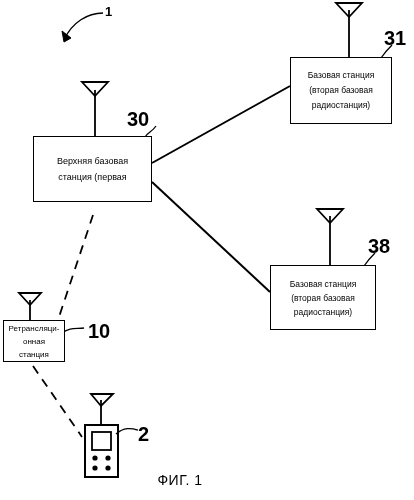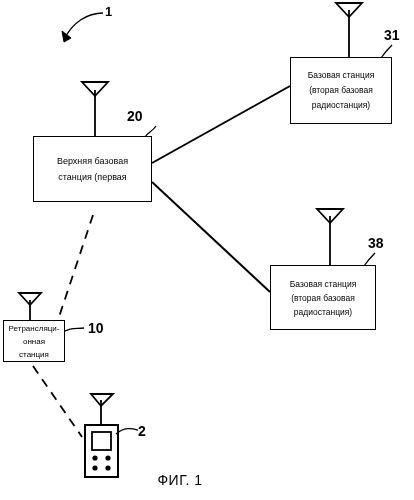--- a/index.html
+++ b/index.html
@@ -49,21 +49,21 @@
   #box32 {
     left: 270px; top: 265px; width: 106px; height: 65px;
     font-size: 8.5px; line-height: 14px;
   }
   #box10 {
     left: 3px; top: 320px; width: 62px; height: 42px;
     font-size: 8px; line-height: 13px;
   }
   .ref-label {
     position: absolute;
-    font-size: 14px;
+    font-size: 20px;
     font-weight: bold;
     color: #000;
   }
   .tag-label {
     position: absolute;
     font-size: 9px;
     color: #000;
     white-space: nowrap;
   }
   .tag-num {
@@ -138,21 +138,21 @@
     <path d="M62,333 C70,327 76,329 84,328" fill="none" stroke="#000" stroke-width="1.3"></path>
     <path d="M116,434 C124,427 131,428 138,430" fill="none" stroke="#000" stroke-width="1.3"></path>
   </svg>
 
   <div class="tag-num" style="left:105px; top:4px;">1</div>
 
   <div class="node-box" id="box20">
     <span class="node-line">Верхняя базовая</span>
     <span class="node-line">станция (первая</span>
   </div>
-  <div class="ref-label" style="left:127px; top:108px;">20</div>
+  <div class="ref-label" style="left:127px; top:108px;">30</div>
 
   <div class="node-box" id="box31">
     <span class="node-line">Базовая станция</span>
     <span class="node-line">(вторая базовая</span>
     <span class="node-line">радиостанция)</span>
   </div>
   <div class="ref-label" style="left:384px; top:27px;">31</div>
 
   <div class="node-box" id="box32">
     <span class="node-line">Базовая станция</span>

